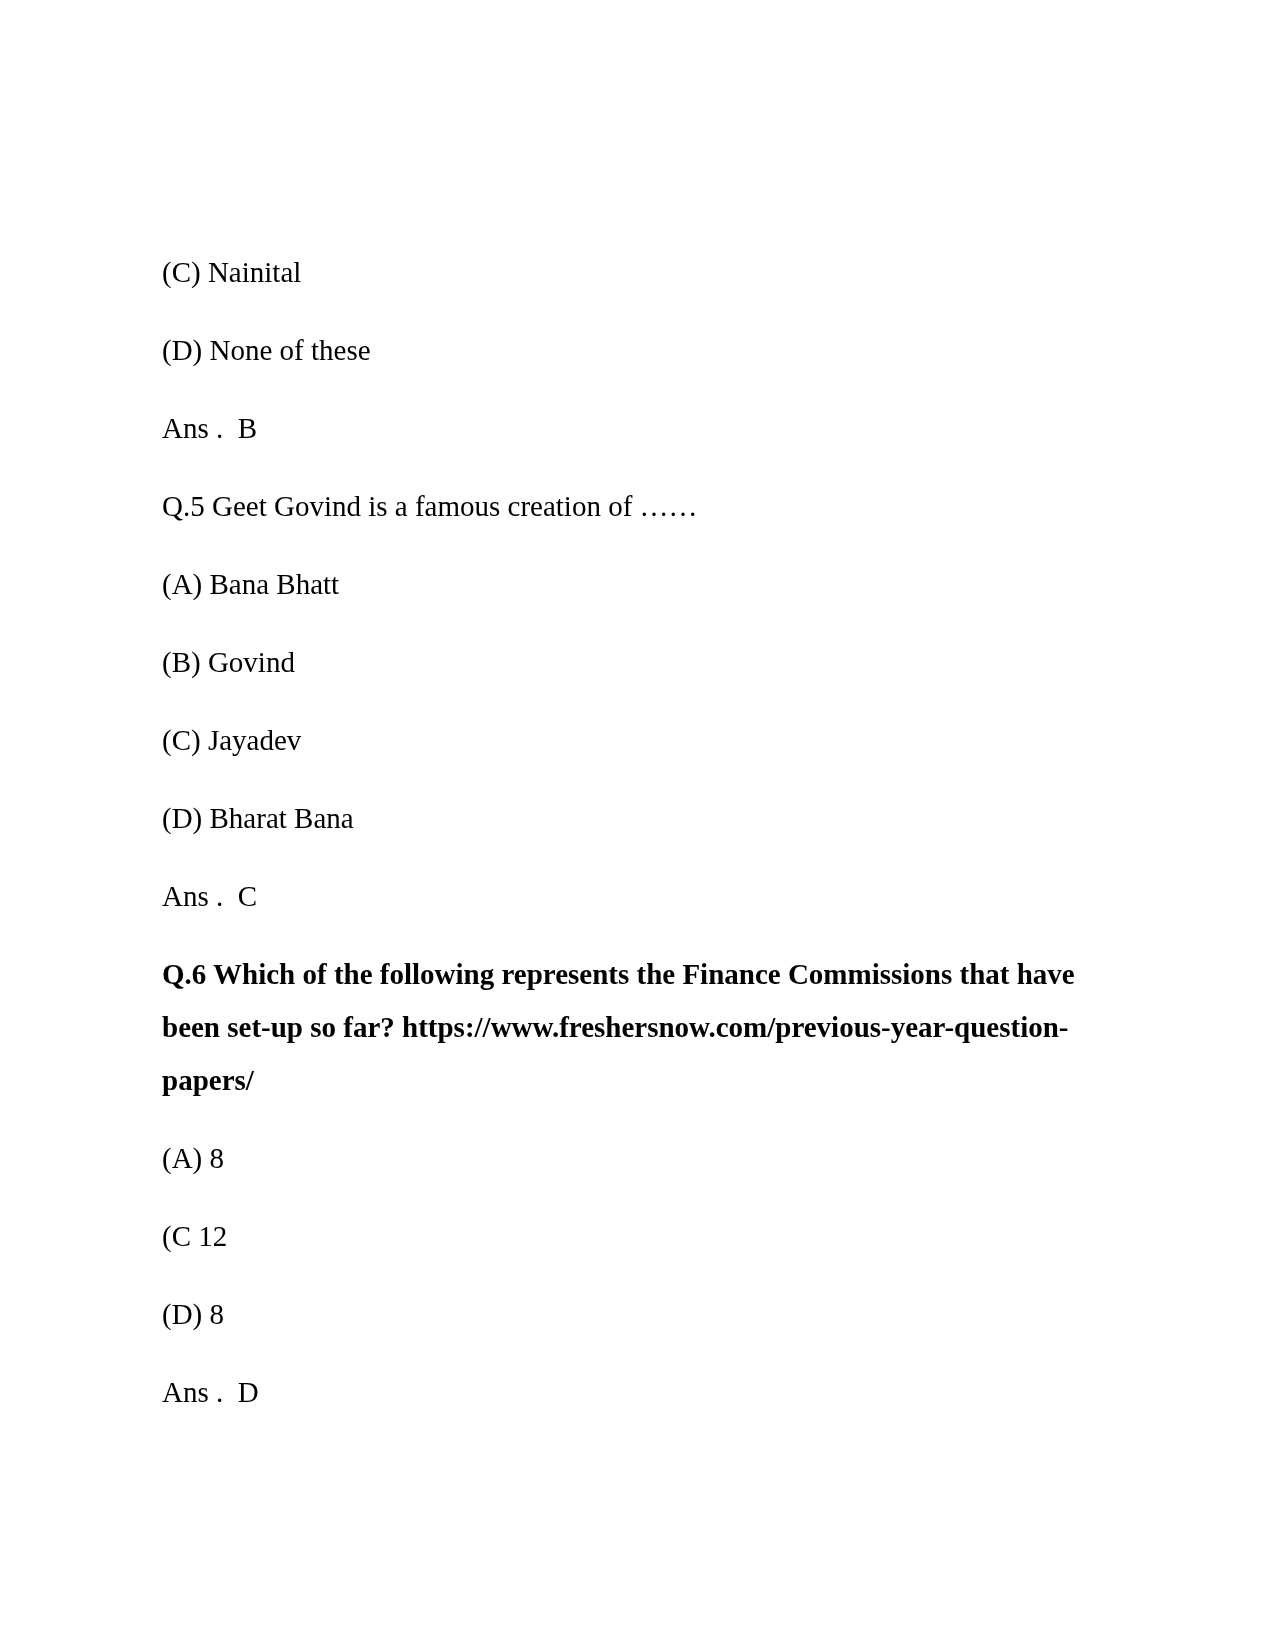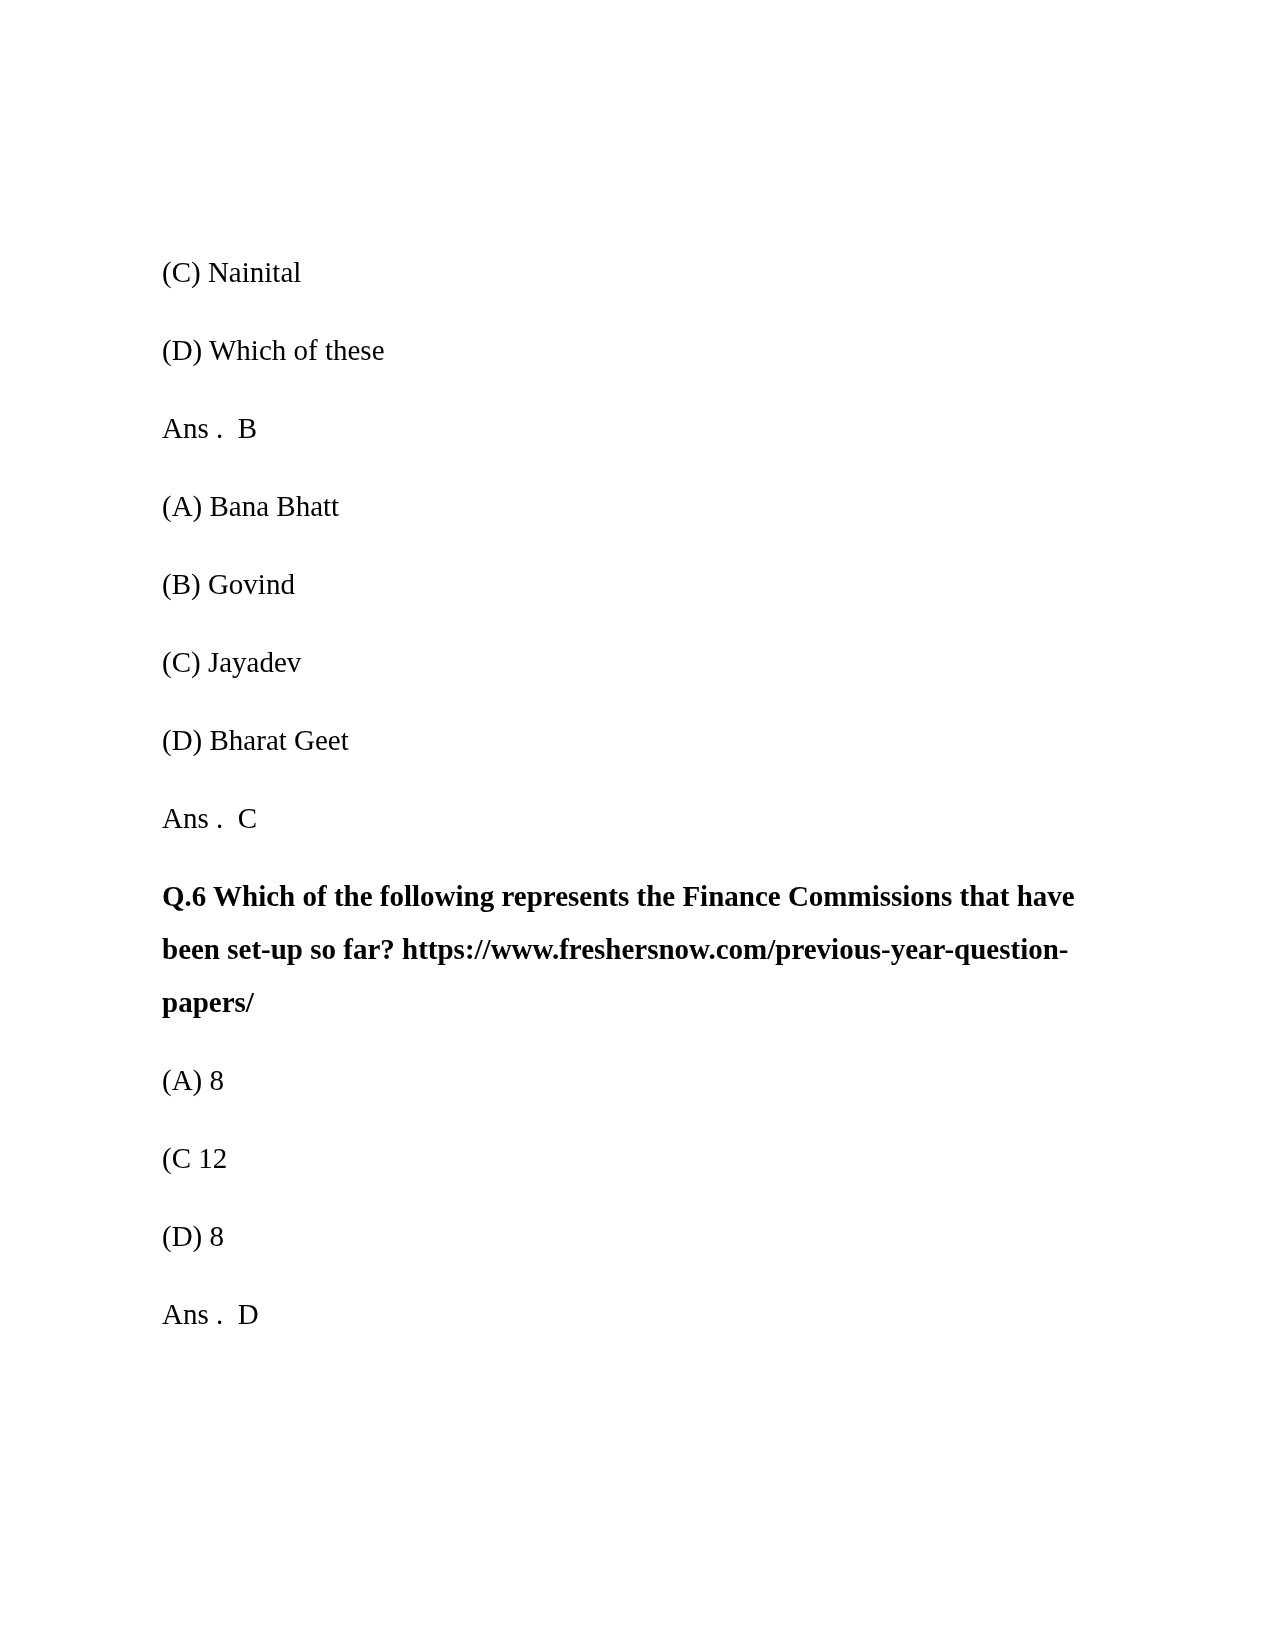--- a/index.html
+++ b/index.html
@@ -44,27 +44,28 @@
       white-space: pre;
     }
   </style>
 </head>
 <body>
 
 <div class="page">
   <div class="content">
 
     <p class="para">(C) Nainital</p>
-    <p class="para">(D) Which of these</p>
+    <p class="para">(D) None of these</p>
     <p class="para ans"><span>Ans .</span><span class="sep">  </span><span>B</span></p>
 
+    <p class="para">Q.5 Geet Govind is a famous creation of ……</p>
     <p class="para">(A) Bana Bhatt</p>
     <p class="para">(B) Govind</p>
     <p class="para">(C) Jayadev</p>
-    <p class="para">(D) Bharat Geet</p>
+    <p class="para">(D) Bharat Bana</p>
     <p class="para ans"><span>Ans .</span><span class="sep">  </span><span>C</span></p>
 
     <p class="para wrap">Q.6 Which of the following represents the Finance Commissions that have been set-up so far? https://www.freshersnow.com/previous-year-question-papers/</p>
     <p class="para">(A) 8</p>
     <p class="para">(C 12</p>
     <p class="para">(D) 8</p>
     <p class="para ans"><span>Ans .</span><span class="sep">  </span><span>D</span></p>
 
   </div>
 </div>

